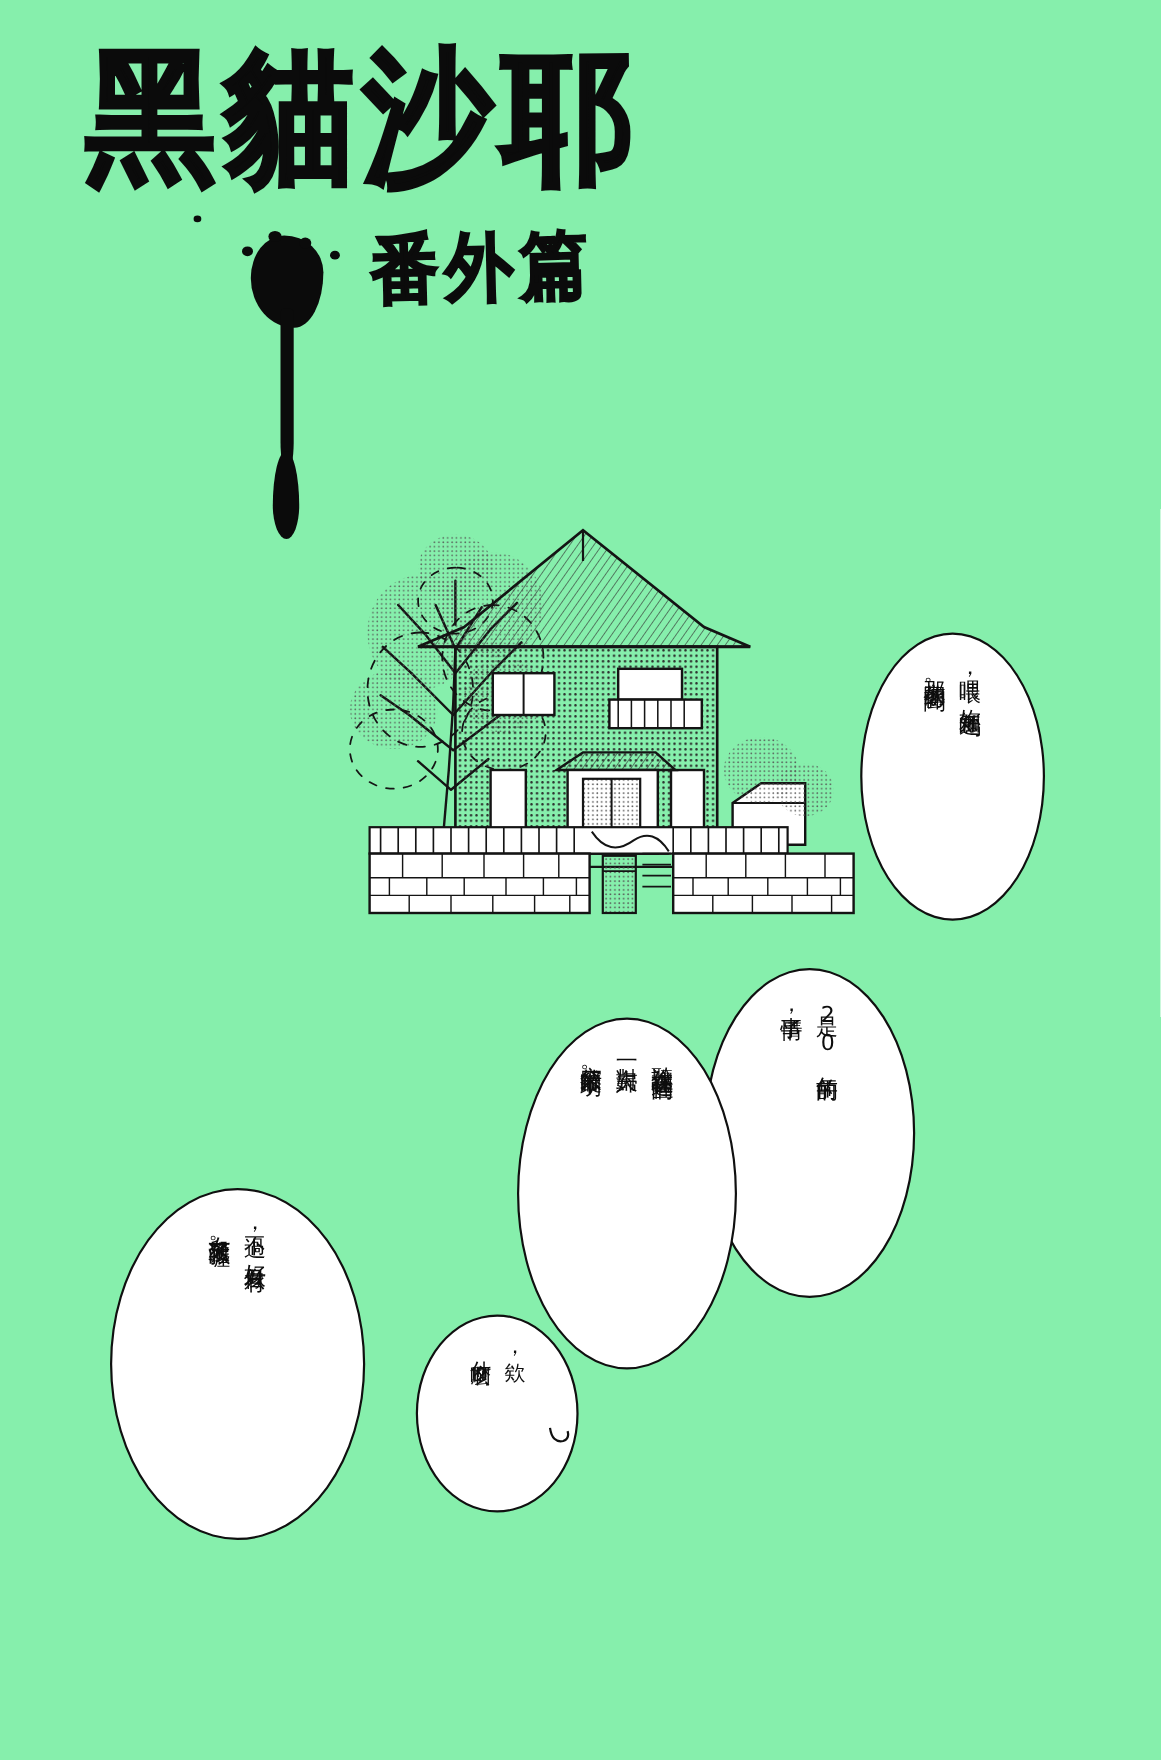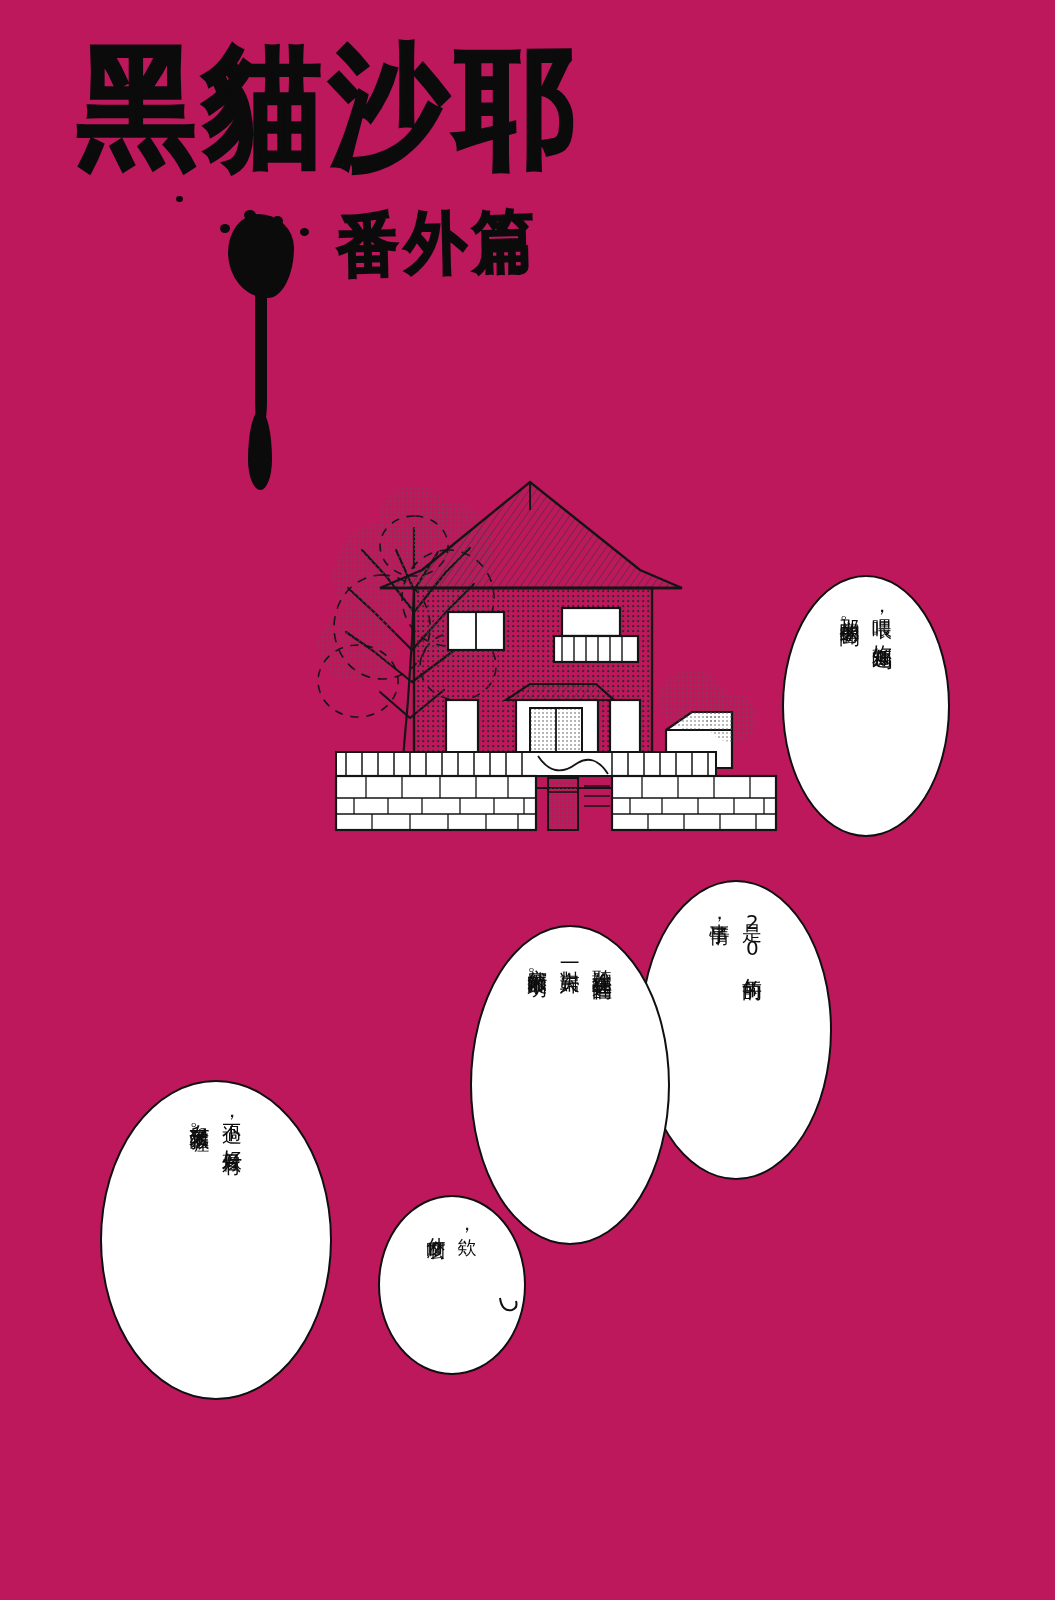--- a/index.html
+++ b/index.html
@@ -7,21 +7,21 @@
     padding: 0;
     background: #ffffff;
   }
   body {
     font-family: "DejaVu Sans", "Liberation Sans", sans-serif;
   }
   #page {
     position: relative;
     width: 1055px;
     height: 1600px;
-    background: #be185d;
+    background: #86efac;
     overflow: hidden;
   }
 
   
   .title-block {
     position: absolute;
     left: 78px;
     top: 40px;
     width: 580px;
     height: 270px;

